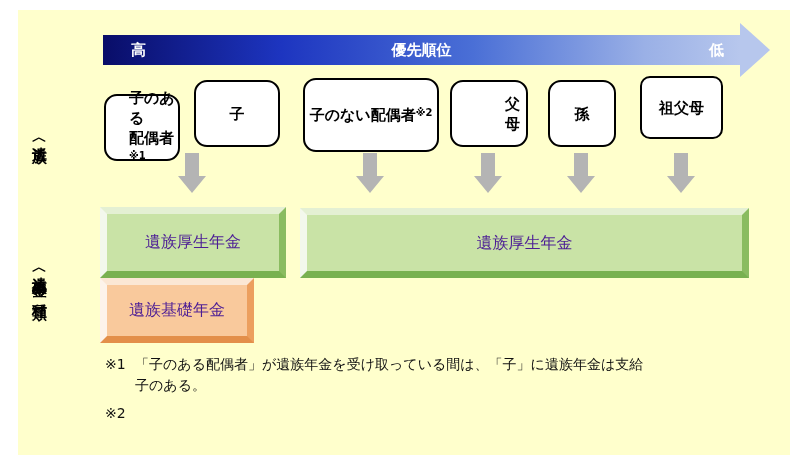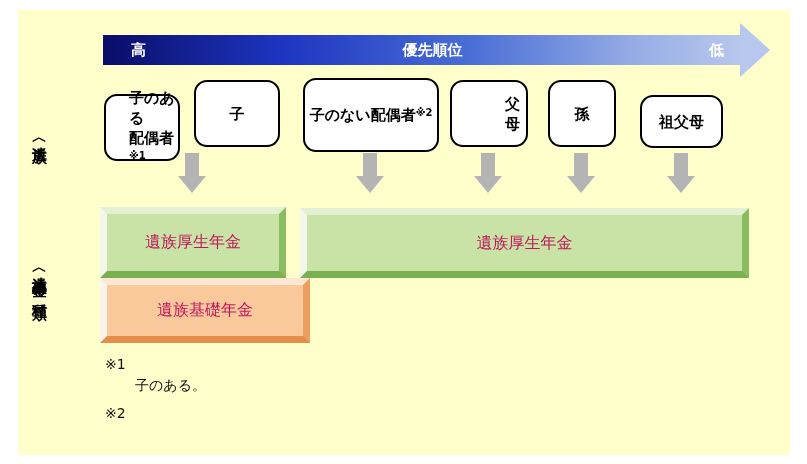--- a/index.html
+++ b/index.html
@@ -12,21 +12,21 @@
 
   
   .parrow-bar{
     position:absolute;left:85px;top:25px;width:637px;height:30px;
     background:linear-gradient(90deg,#090d68 0%,#1d35c0 28%,#4a6fd6 58%,#9ab0e6 85%,#b7c7ed 100%);
     display:flex;align-items:center;justify-content:space-between;
     color:#ffffff;font-weight:bold;font-size:15px;
   }
   .parrow-bar .hi{padding-left:28px;}
   .parrow-bar .lo{padding-right:16px;}
-  .parrow-bar .mid{position:absolute;left:50%;transform:translateX(-50%);margin-left:11px;}
+  .parrow-bar .mid{position:absolute;left:50%;transform:translateX(-50%);}
   .parrow-head{
     position:absolute;left:722px;top:13px;width:0;height:0;
     border-left:30px solid #b7c7ed;border-top:27px solid transparent;border-bottom:27px solid transparent;
   }
 
   
   .vlabel{
     position:absolute;left:5px;width:32px;writing-mode:vertical-rl;
     font-weight:bold;font-size:15px;color:#000;letter-spacing:2px;
     display:flex;align-items:center;justify-content:center;
@@ -40,46 +40,46 @@
     display:flex;flex-direction:column;align-items:center;justify-content:center;
     font-weight:bold;font-size:15px;color:#000;line-height:20px;text-align:center;
     box-sizing:border-box;
   }
   .sbox sup{font-size:10px;font-weight:bold;vertical-align:top;position:relative;top:-2px;}
   .b1{left:86px;top:84px;width:76px;height:67px;align-items:flex-start;padding-left:23px;text-align:left;}
   .b2{left:176px;top:70px;width:86px;height:67px;}
   .b3{left:285px;top:68px;width:136px;height:74px;}
   .b4{left:432px;top:70px;width:78px;height:67px;padding-left:47px;}
   .b5{left:530px;top:70px;width:68px;height:67px;}
-  .b6{left:622px;top:85px;width:83px;height:53px;}
+  .b6{left:622px;top:66px;width:83px;height:63px;border-radius:10px;}
 
   
   .garrow{position:absolute;top:143px;width:28px;height:40px;}
   .garrow .shaft{position:absolute;left:7px;top:0;width:14px;height:23px;background:#b4b4b4;}
   .garrow .head{position:absolute;left:0;top:23px;width:0;height:0;
     border-left:14px solid transparent;border-right:14px solid transparent;border-top:17px solid #b4b4b4;}
   .ga1{left:160px;}.ga2{left:338px;}.ga3{left:456px;}.ga4{left:549px;}.ga5{left:649px;}
 
   
   .pbox{
     position:absolute;display:flex;align-items:center;justify-content:center;
-    font-size:16px;color:#be185d;box-sizing:border-box;border-style:solid;border-width:7px;
+    font-size:16px;color:#4c1d95;box-sizing:border-box;border-style:solid;border-width:7px;
   }
   .pbox.green{
     background:#c9e3a6;
     border-top-color:#e4f0d3;border-left-color:#f3f8ec;
     border-right-color:#8abc60;border-bottom-color:#79b150;
   }
   .pbox.orange{
     background:#f9c99c;
     border-top-color:#fbe7d4;border-left-color:#fdf3ea;
     border-right-color:#ec9f5e;border-bottom-color:#e38f4a;
   }
   .pg1{left:82px;top:197px;width:186px;height:71px;}
-  .po1{left:82px;top:268px;width:210px;height:65px;}
+  .po1{left:82px;top:268px;width:154px;height:65px;}
   .pg2{left:282px;top:198px;width:449px;height:70px;}
 
   
   .fn{position:absolute;display:flex;font-size:14px;line-height:21px;color:#111;}
   .fn .mk{width:30px;flex:none;}
   .fn1{left:87px;top:344px;}
   .fn2{left:87px;top:393px;}
 </style>
 </head>
 <body>
@@ -137,21 +137,21 @@
       <div class="head"></div>
     </div>
 
   <div class="pbox green pg1">遺族厚生年金</div>
   <div class="pbox orange po1">遺族基礎年金</div>
   <div class="pbox green pg2">遺族厚生年金</div>
 
   <div class="fn fn1">
     <span class="mk">※1</span>
     <span>
-      <br>
+      <span>「子のある配偶者」が遺族年金を受け取っている間は、「子」に遺族年金は支給</span><br>
       <span>子のある。</span>
     </span>
   </div>
   <div class="fn fn2">
     <span class="mk">※2</span>
     <span>
       <br>
     </span>
   </div>
 

